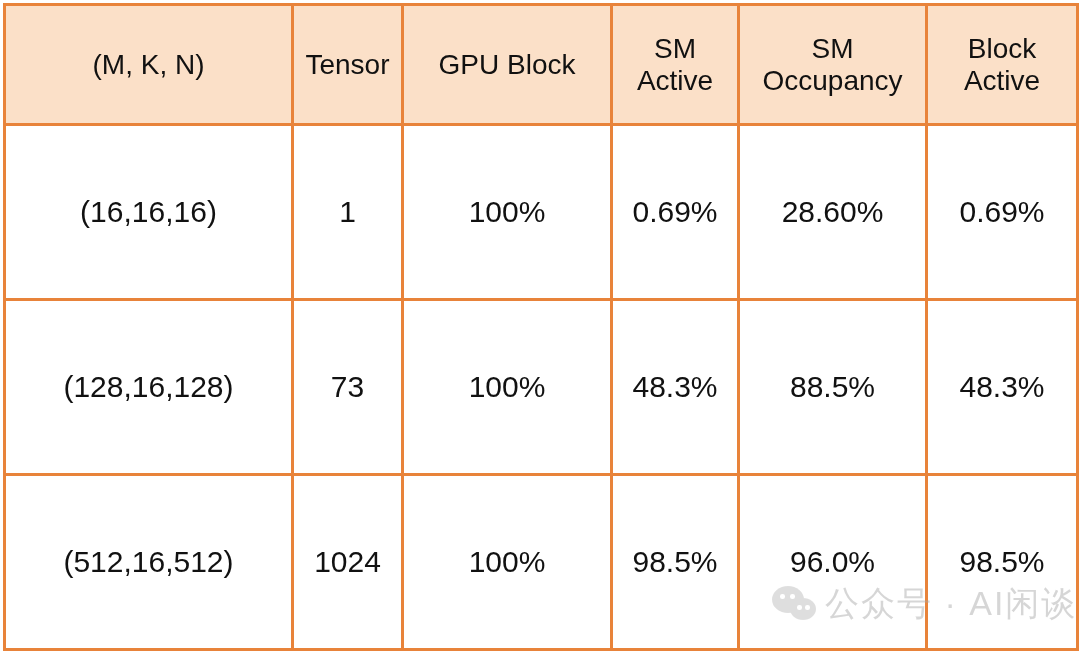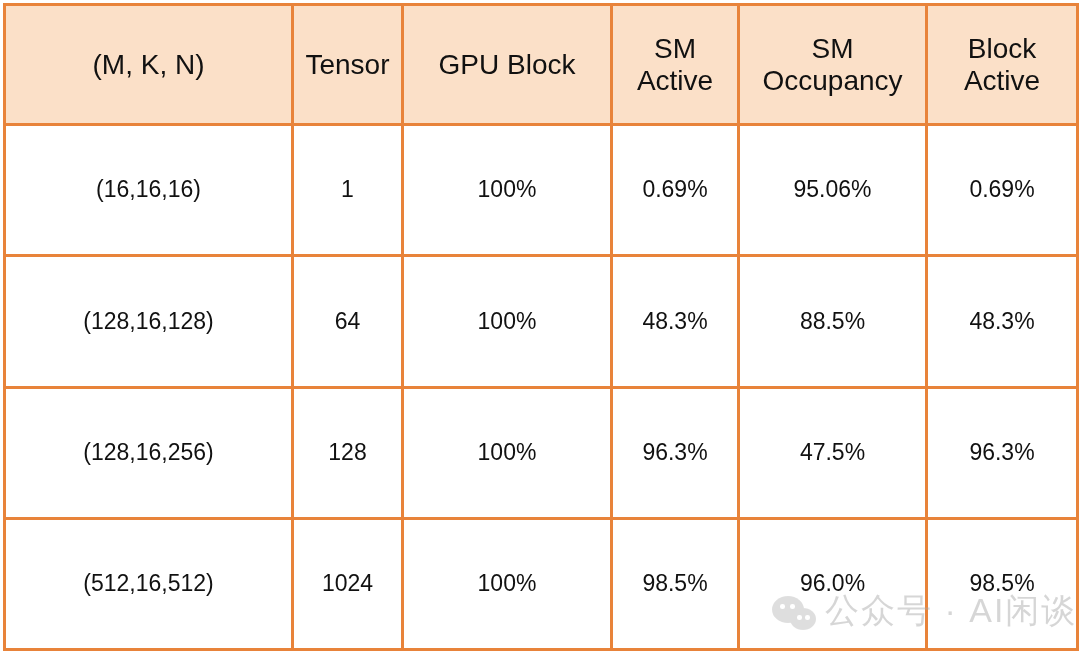--- a/index.html
+++ b/index.html
@@ -52,36 +52,36 @@
 
   table.metrics thead th {
     background: #FBE0C8;
     font-weight: normal;
     font-size: 28px;
     height: 117px;
   }
 
   table.metrics tbody td {
     background: #ffffff;
-    font-size: 23px;
+    font-size: 30px;
     height: 66px;
     margin-top: 32px;
   }
 
   .hdr-line { display: block; }
 
   
   #watermark {
     position: absolute;
     left: 772px;
     top: 574px;
     width: 300px;
     height: 60px;
     display: flex;
-    align-items: flex-end;
+    align-items: center;
     gap: 7px;
     pointer-events: none;
     opacity: 0.46;
     color: #9b9b9b;
   }
   #watermark .wm-logo {
     flex: 0 0 auto;
     width: 46px;
     height: 40px;
     position: relative;
@@ -155,38 +155,30 @@
             <span class="hdr-line">Active</span>
           </th>
         </tr>
     </thead>
     <tbody>
         <tr>
           <td>(16,16,16)</td>
           <td>1</td>
           <td>100%</td>
           <td>0.69%</td>
-          <td>95.06%</td>
+          <td>28.60%</td>
           <td>0.69%</td>
         </tr>
         <tr>
           <td>(128,16,128)</td>
-          <td>64</td>
+          <td>73</td>
           <td>100%</td>
           <td>48.3%</td>
           <td>88.5%</td>
           <td>48.3%</td>
-        </tr>
-        <tr>
-          <td>(128,16,256)</td>
-          <td>128</td>
-          <td>100%</td>
-          <td>96.3%</td>
-          <td>47.5%</td>
-          <td>96.3%</td>
         </tr>
         <tr>
           <td>(512,16,512)</td>
           <td>1024</td>
           <td>100%</td>
           <td>98.5%</td>
           <td>96.0%</td>
           <td>98.5%</td>
         </tr>
       </tbody>

